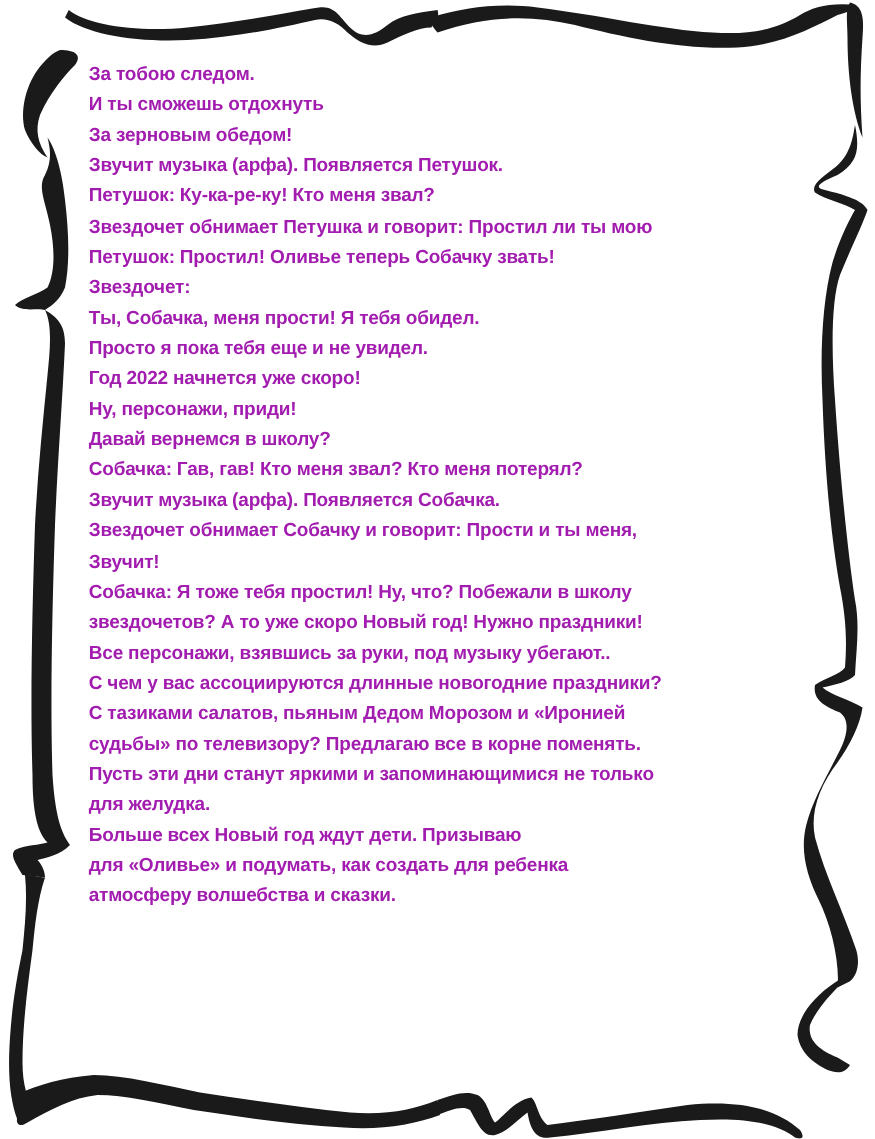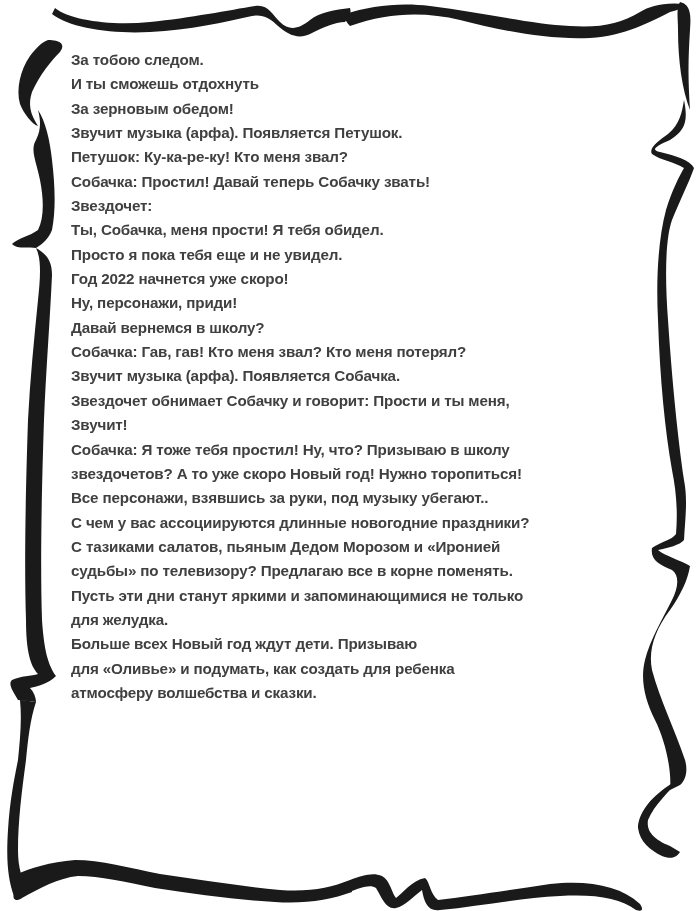--- a/index.html
+++ b/index.html
@@ -7,21 +7,21 @@
   .frame { position: absolute; left: 0; top: 0; width: 700px; height: 911px; }
   .text-block {
     position: absolute;
     left: 71px;
     top: 48px;
     width: 560px;
     font-family: "Liberation Sans", sans-serif;
     font-weight: bold;
     font-size: 15.2px;
     line-height: 24.35px;
-    color: #404040;
+    color: #a21caf;
     letter-spacing: -0.15px;
   }
   .line { white-space: nowrap; display: block; }
 </style>
 </head>
 <body>
 
 <svg class="frame" viewBox="0 0 700 911" xmlns="http://www.w3.org/2000/svg">
   <g fill="#1a1a1a" stroke="none">
 
@@ -46,33 +46,34 @@
     <path d="M48,40 C60,40 66,44 60,52 C52,60 40,74 32,92 C28,104 30,114 38,126 C32,124 24,114 20,104 C16,90 20,70 30,56 C36,48 42,42 48,40 Z"></path>
   </g>
 </svg>
 
 <div class="text-block">
   <span class="line">За тобою следом.</span>
   <span class="line">И ты сможешь отдохнуть</span>
   <span class="line">За зерновым обедом!</span>
   <span class="line">Звучит музыка (арфа). Появляется Петушок.</span>
   <span class="line">Петушок: Ку-ка-ре-ку! Кто меня звал?</span>
-  <span class="line">Собачка: Простил! Давай теперь Собачку звать!</span>
+  <span class="line">Звездочет обнимает Петушка и говорит: Простил ли ты мою</span>
+  <span class="line">Петушок: Простил! Оливье теперь Собачку звать!</span>
   <span class="line">Звездочет:</span>
   <span class="line">Ты, Собачка, меня прости! Я тебя обидел.</span>
   <span class="line">Просто я пока тебя еще и не увидел.</span>
   <span class="line">Год 2022 начнется уже скоро!</span>
   <span class="line">Ну, персонажи, приди!</span>
   <span class="line">Давай вернемся в школу?</span>
   <span class="line">Собачка: Гав, гав! Кто меня звал? Кто меня потерял?</span>
   <span class="line">Звучит музыка (арфа). Появляется Собачка.</span>
   <span class="line">Звездочет обнимает Собачку и говорит: Прости и ты меня,</span>
   <span class="line">Звучит!</span>
-  <span class="line">Собачка: Я тоже тебя простил! Ну, что? Призываю в школу</span>
-  <span class="line">звездочетов? А то уже скоро Новый год! Нужно торопиться!</span>
+  <span class="line">Собачка: Я тоже тебя простил! Ну, что? Побежали в школу</span>
+  <span class="line">звездочетов? А то уже скоро Новый год! Нужно праздники!</span>
   <span class="line">Все персонажи, взявшись за руки, под музыку убегают..</span>
   <span class="line">С чем у вас ассоциируются длинные новогодние праздники?</span>
   <span class="line">С тазиками салатов, пьяным Дедом Морозом и «Иронией</span>
   <span class="line">судьбы» по телевизору? Предлагаю все в корне поменять.</span>
   <span class="line">Пусть эти дни станут яркими и запоминающимися не только</span>
   <span class="line">для желудка.</span>
   <span class="line">Больше всех Новый год ждут дети. Призываю</span>
   <span class="line">для «Оливье» и подумать, как создать для ребенка</span>
   <span class="line">атмосферу волшебства и сказки.</span>
 </div>

